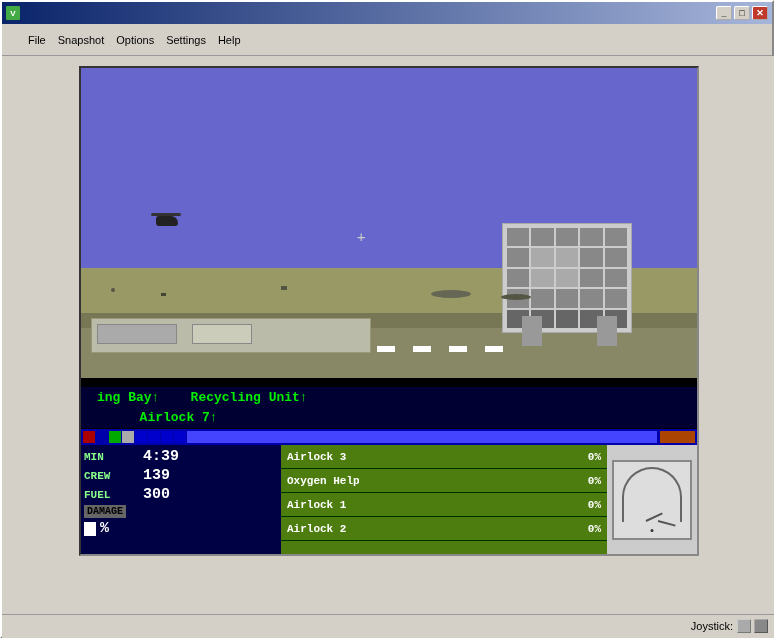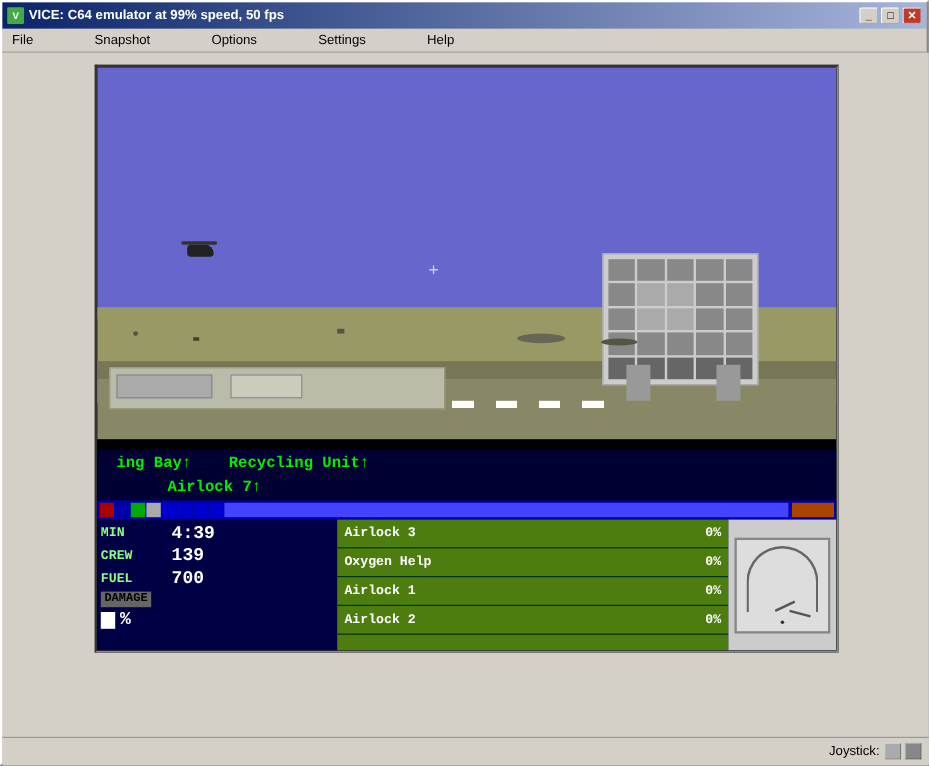--- a/index.html
+++ b/index.html
@@ -57,26 +57,25 @@
       color: #000;
     }
     .title-btn.close-btn {
       background: #c0392b;
       color: white;
     }
 
     
     .menu-bar {
       background: #d4d0c8;
-      height: 20px;
-      display: flex;
-      align-items: center;
-      padding: 0 2px;
+      height: 32px;
+      display: flex;
+      align-items: center;
+      padding: 0 20px;
       border-bottom: 1px solid #999;
-      gap: 39px;
     }
     .menu-item {
       padding: 2px 6px;
       font-size: 11px;
       cursor: pointer;
       color: #000;
     }
 
     
     .window-body {
@@ -258,21 +257,20 @@
 </head>
 <body>
 
 <div class="outer-window">
 
   <div class="title-bar">
     <div class="title-bar-left">
       <div class="title-icon">
         <span style="color:#fff;font-size:8px;font-weight:bold;">V</span>
       </div>
-      <span>VICE: C64 emulator at 99% speed, 50 fps</span>
     </div>
     <div class="title-buttons">
       <div class="title-btn">_</div>
       <div class="title-btn">□</div>
       <div class="title-btn close-btn">✕</div>
     </div>
   </div>
 
   <div class="menu-bar">
     <div class="menu-item">File</div>
@@ -374,21 +372,21 @@
               <div class="stat-row">
                 <span class="stat-label">MIN</span>
                 <span class="stat-value">4:39</span>
               </div>
               <div class="stat-row">
                 <span class="stat-label">CREW</span>
                 <span class="stat-value">139</span>
               </div>
               <div class="stat-row">
                 <span class="stat-label">FUEL</span>
-                <span class="stat-value">700</span>
+                <span class="stat-value">300</span>
               </div>
               <div class="stat-row">
                 <span class="damage-label">DAMAGE</span>
               </div>
               <div style="display:flex;align-items:center;gap:4px;">
                 <div class="white-block"></div>
                 <span class="stat-value">%</span>
               </div>
             </div>
 

